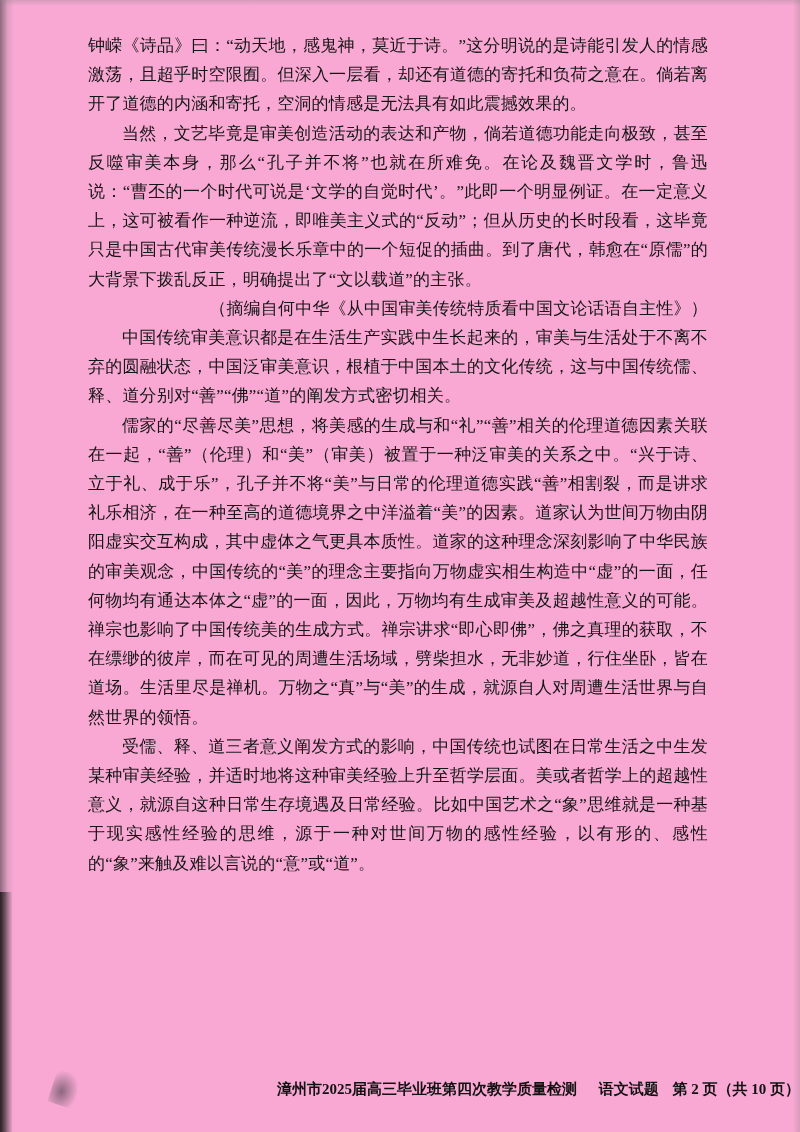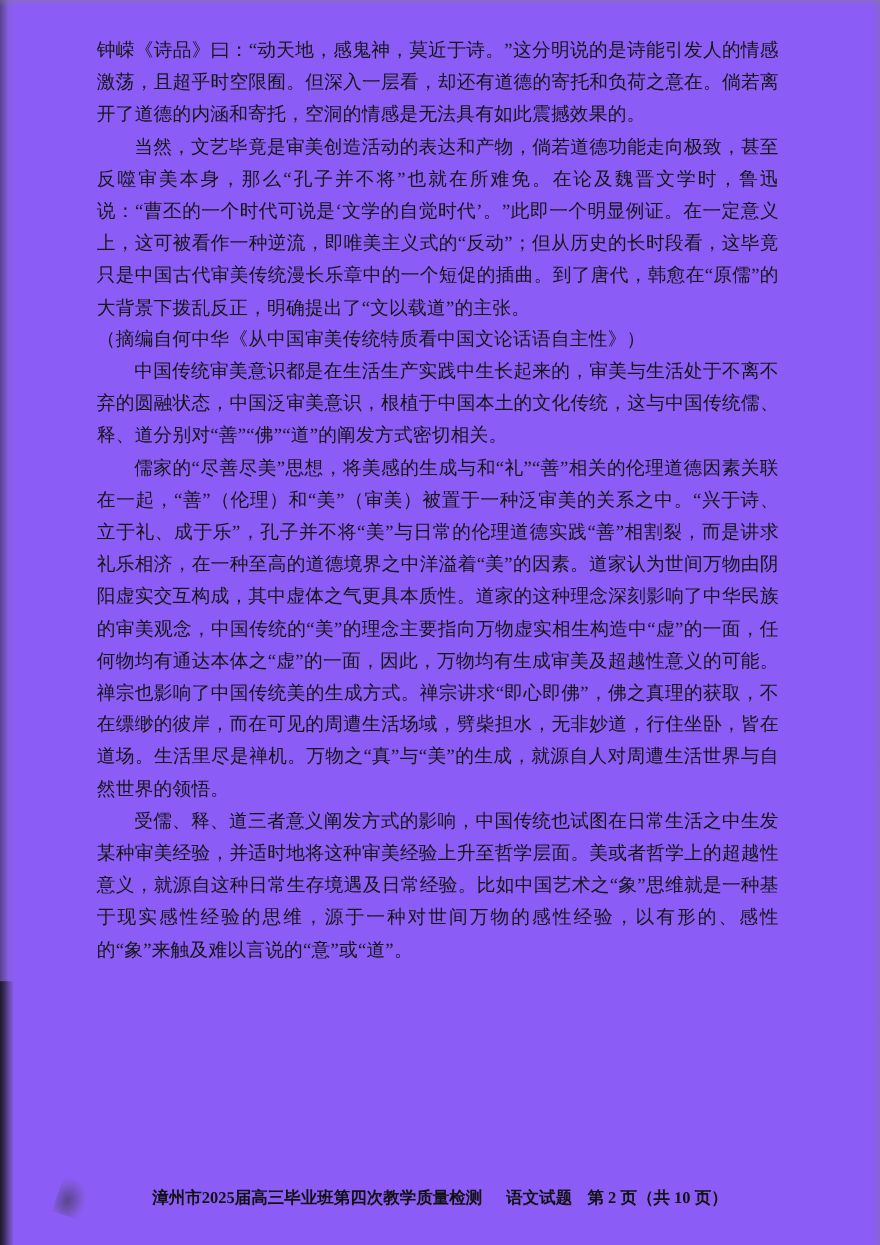--- a/index.html
+++ b/index.html
@@ -5,21 +5,21 @@
   html, body {
     margin: 0;
     padding: 0;
     background: #d9d9d5;
   }
   .page {
     position: relative;
     width: 800px;
     height: 1132px;
     margin: 0 auto;
-    background: #8b5cf6;
+    background: #f9a8d4;
     overflow: hidden;
     font-family: "Liberation Serif", "DejaVu Serif", serif;
     color: #161616;
   }
   
   .scan-edge-left {
     position: absolute;
     left: 0; top: 0;
     width: 14px; height: 100%;
     background: linear-gradient(to right,
@@ -80,31 +80,31 @@
   }
   .text-block p {
     margin: 0;
     text-indent: 2em;
   }
   .text-block p.continuation {
     text-indent: 0;
   }
   .text-block p.attribution {
     text-indent: 0;
-    text-align: left;
+    text-align: right;
   }
   .text-block p.heading {
     font-weight: bold;
   }
   
   .footer {
     position: absolute;
     left: 0; right: 0;
     bottom: 33px;
-    text-align: center;
+    text-align: right;
     font-size: 15px;
     font-weight: bold;
     color: #111;
     white-space: nowrap;
   }
   .footer .seg-title { margin-right: 18px; }
   .footer .seg-subject { margin-right: 10px; }
 </style>
 </head>
 <body>

